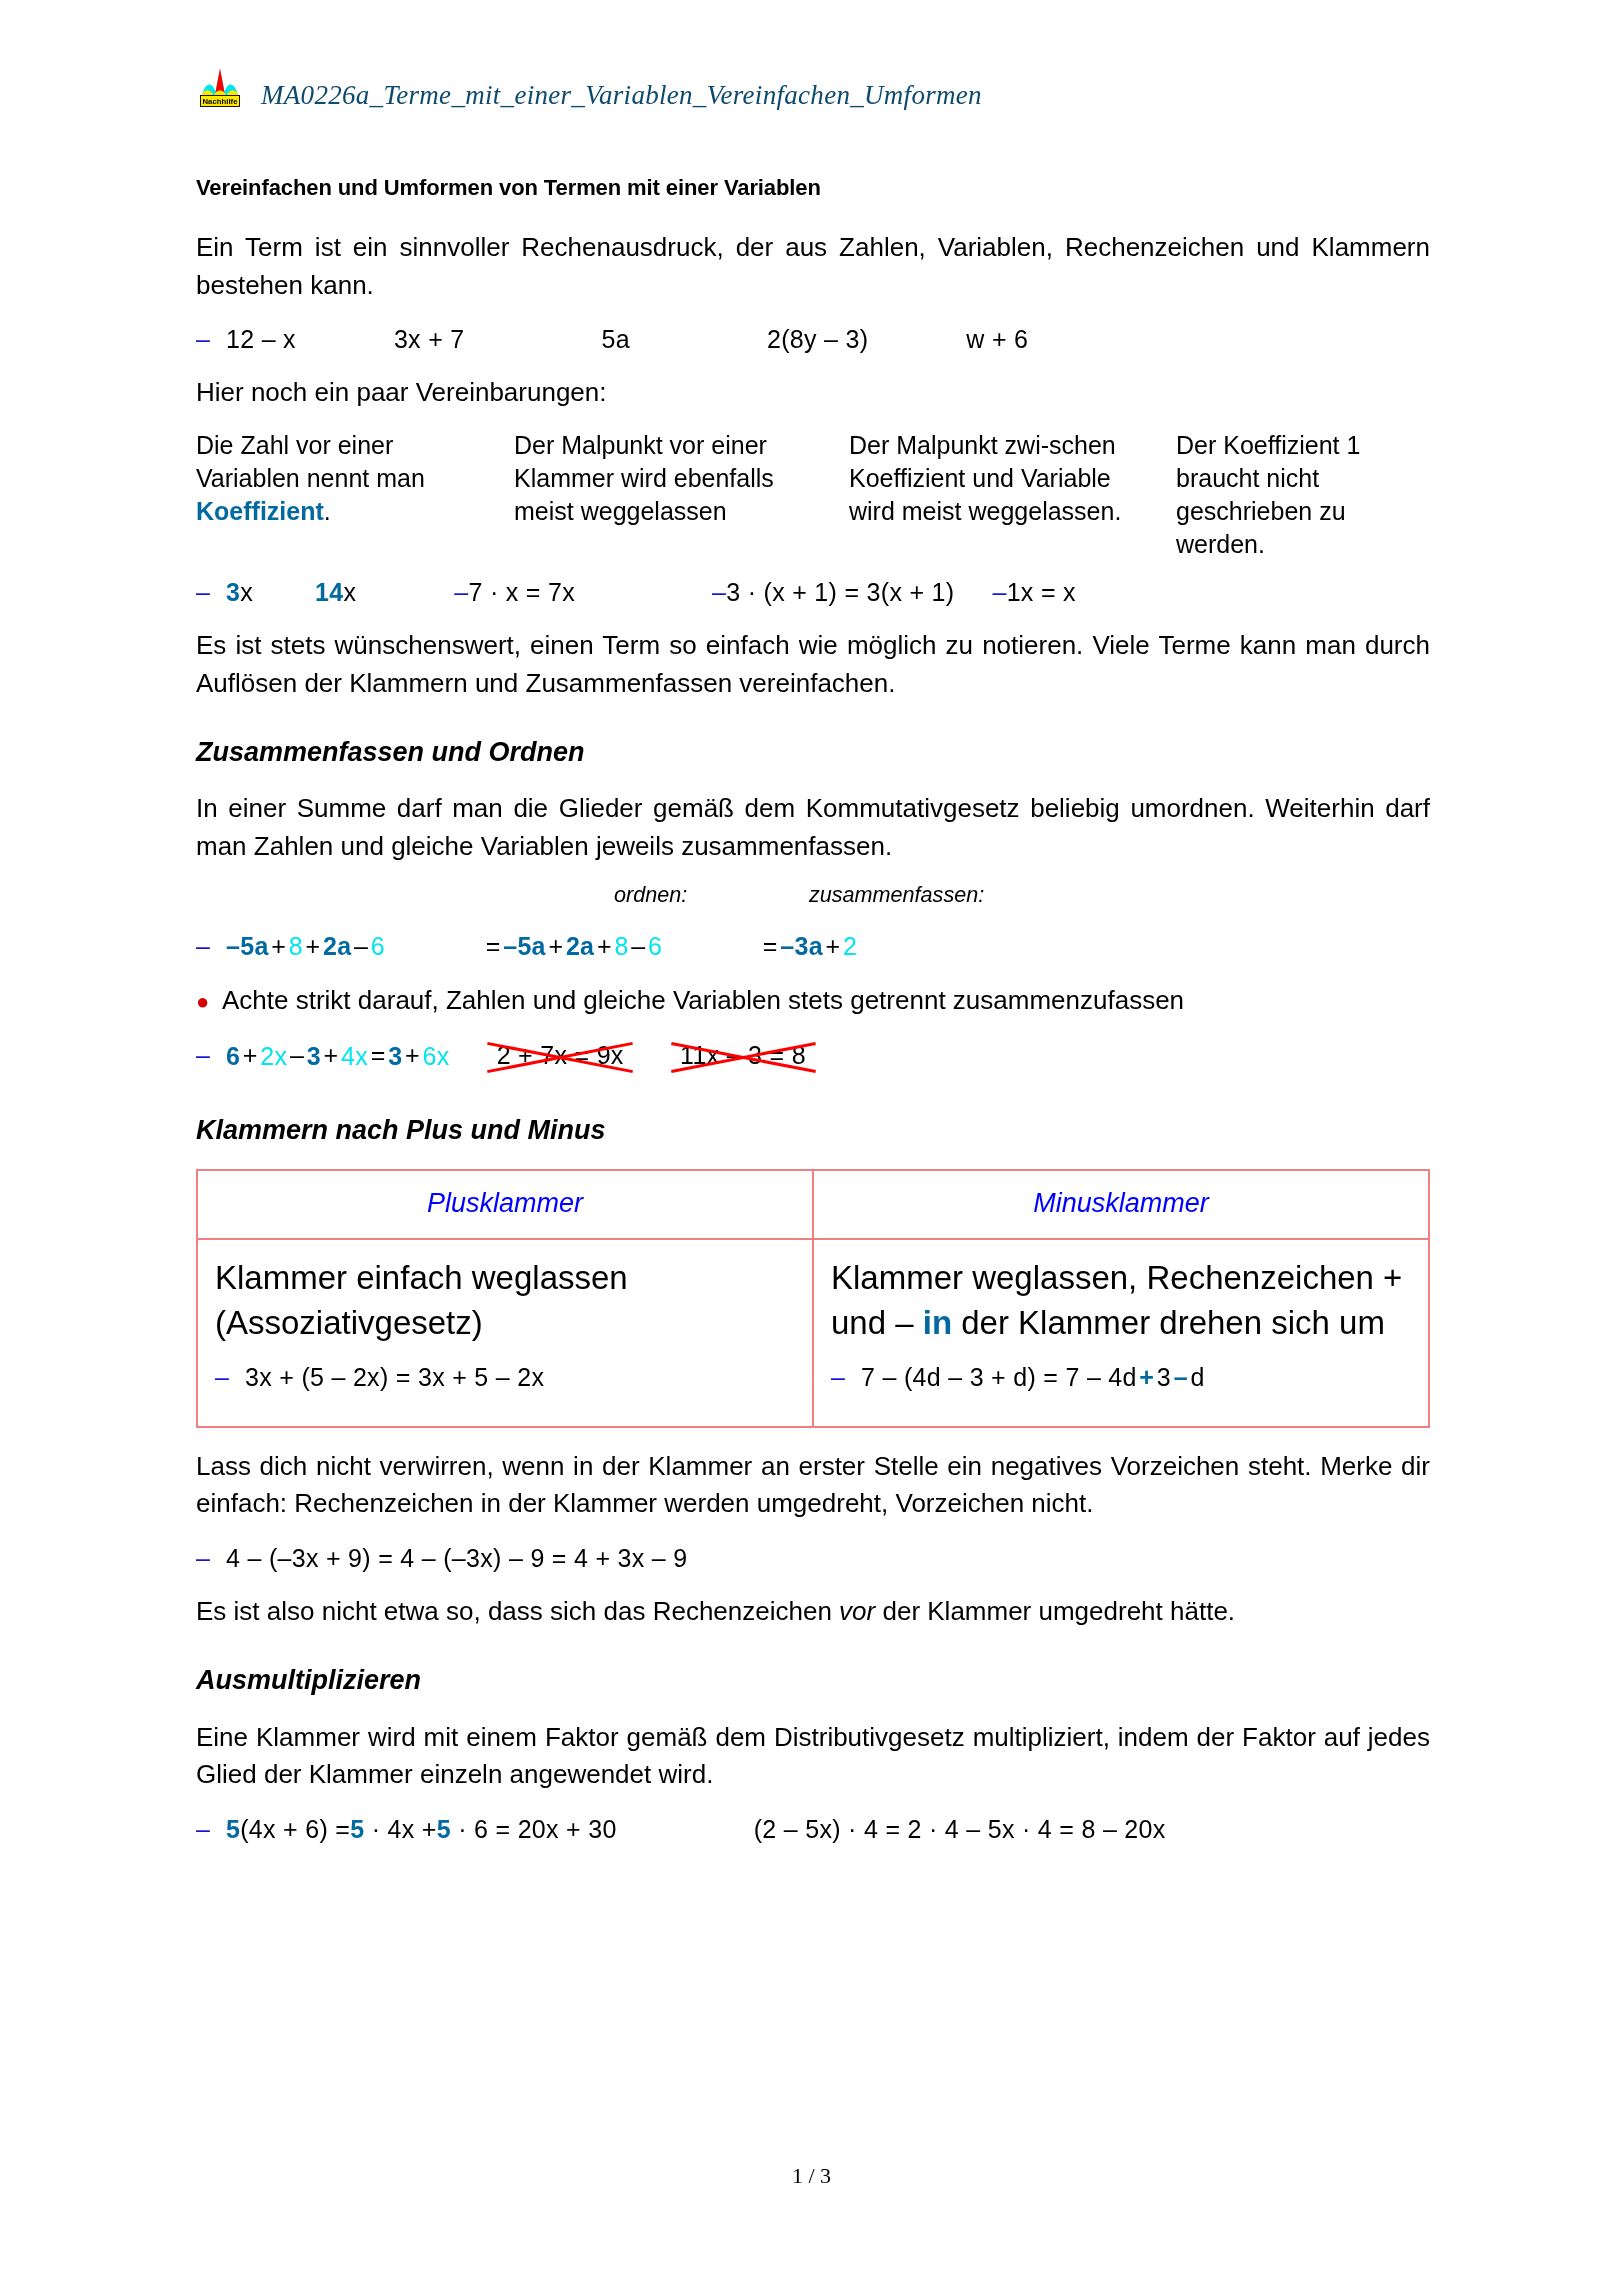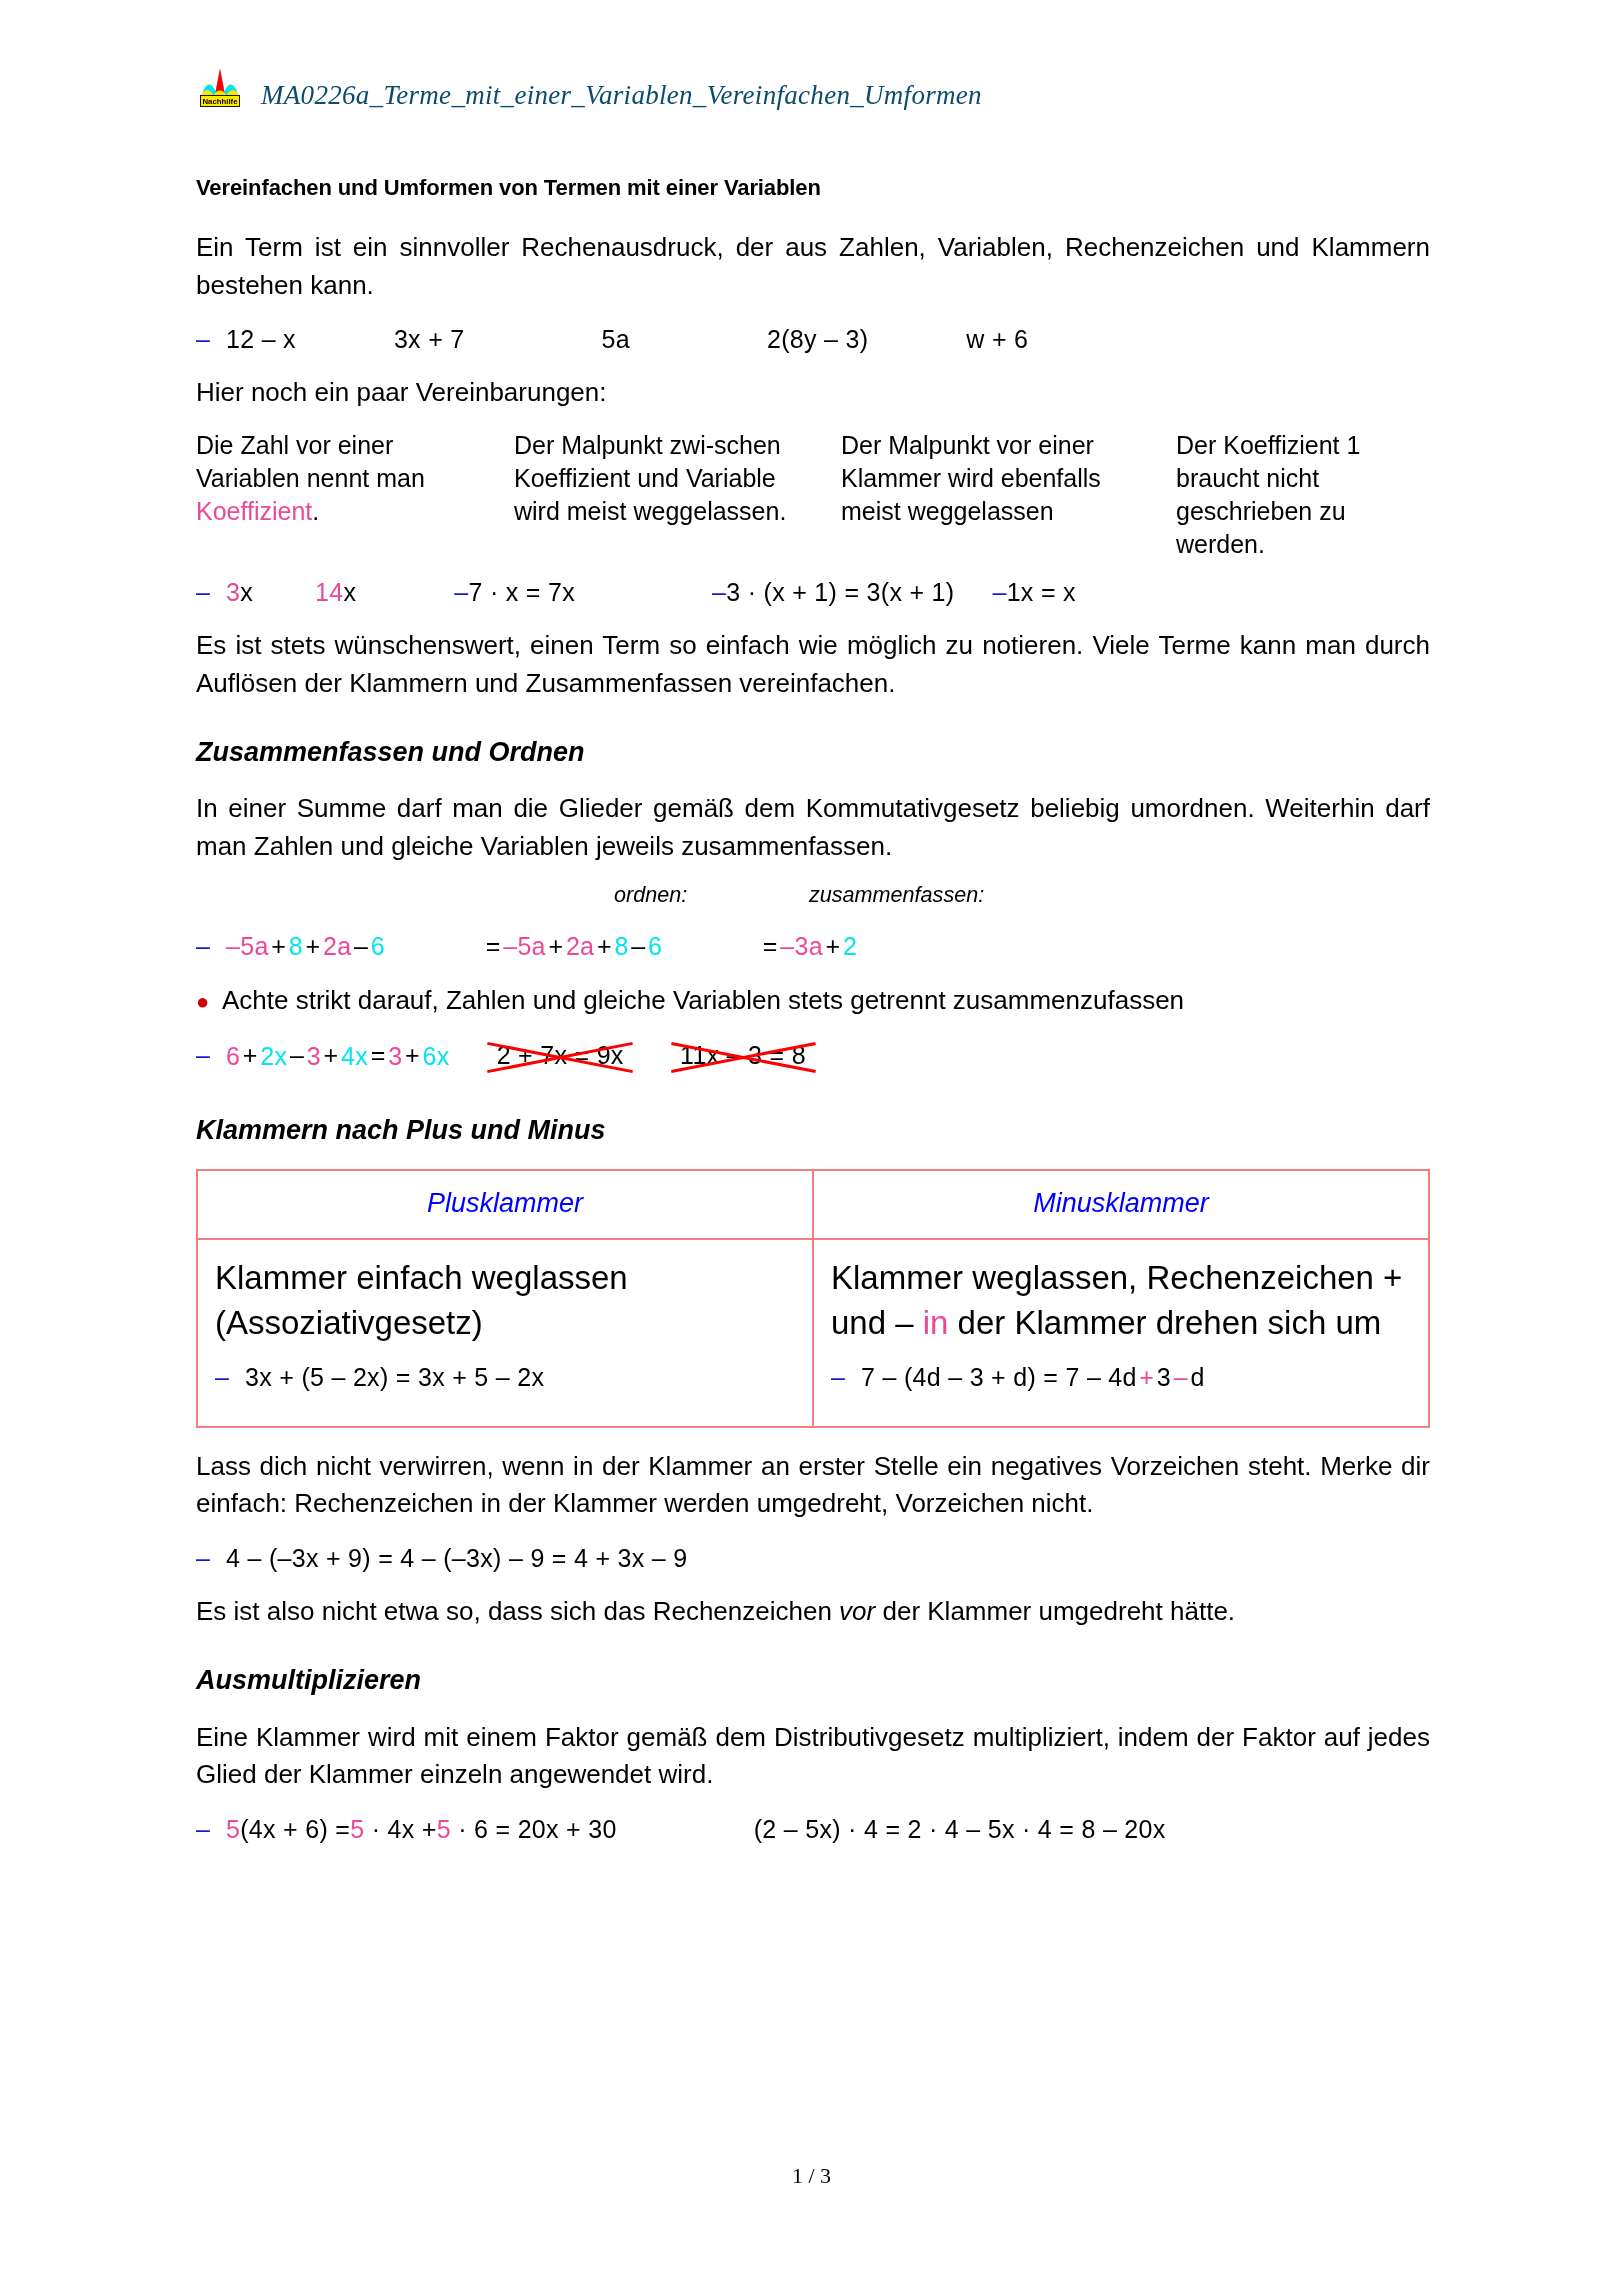--- a/index.html
+++ b/index.html
@@ -71,21 +71,21 @@
     line-height:1;
   }
   .ex-body { flex:1 1 auto; }
   .math { font-size:25px; letter-spacing:0.3px; white-space:nowrap; }
   .math .op { padding:0 2.6px; }
   .sp-lg { display:inline-block; width:98px; }
   .sp-xl { display:inline-block; width:137px; }
   .sp-md { display:inline-block; width:62px; }
   .sp-sm { display:inline-block; width:38px; }
 
-  .red { color:#ec4899; }
+  .red { color:#0369a1;font-weight:bold; }
   .cyan { color:#00e5ee; }
   .black { color:#000; }
 
   
   .cols {
     display:flex;
     gap:0;
     margin:17px 0 6.5px 0;
   }
   .col {
@@ -204,22 +204,22 @@
         <span>12 – x</span><span class="sp-lg"></span><span>3x + 7</span><span class="sp-xl"></span><span>5a</span><span class="sp-xl"></span><span>2(8y – 3)</span><span class="sp-lg"></span><span>w + 6</span>
       </span>
     </div>
 
     <p class="para nojust">Hier noch ein paar Vereinbarungen:</p>
 
     <div class="cols">
       <div class="col c1">
         <span>Die Zahl vor einer Variablen nennt man </span><span class="red">Koeffizient</span><span>.</span>
       </div>
+      <div class="col c3">Der Malpunkt vor einer Klammer wird ebenfalls meist weggelassen</div>
       <div class="col c2">Der Malpunkt zwi-schen Koeffizient und Variable wird meist weggelassen.</div>
-      <div class="col c3">Der Malpunkt vor einer Klammer wird ebenfalls meist weggelassen</div>
       <div class="col c4">Der Koeffizient 1 braucht nicht geschrieben zu werden.</div>
     </div>
 
     <div class="ex">
       <span class="dash">–</span>
       <span class="ex-body math">
         <span class="red">3</span><span>x</span><span class="sp-md"></span><span class="red">14</span><span>x</span><span class="sp-lg"></span><span class="dash">–</span><span>7 · x = 7x</span><span class="sp-xl"></span><span class="dash">–</span><span>3 · (x + 1) = 3(x + 1)</span><span class="sp-sm"></span><span class="dash">–</span><span>1x = x</span>
       </span>
     </div>
 

